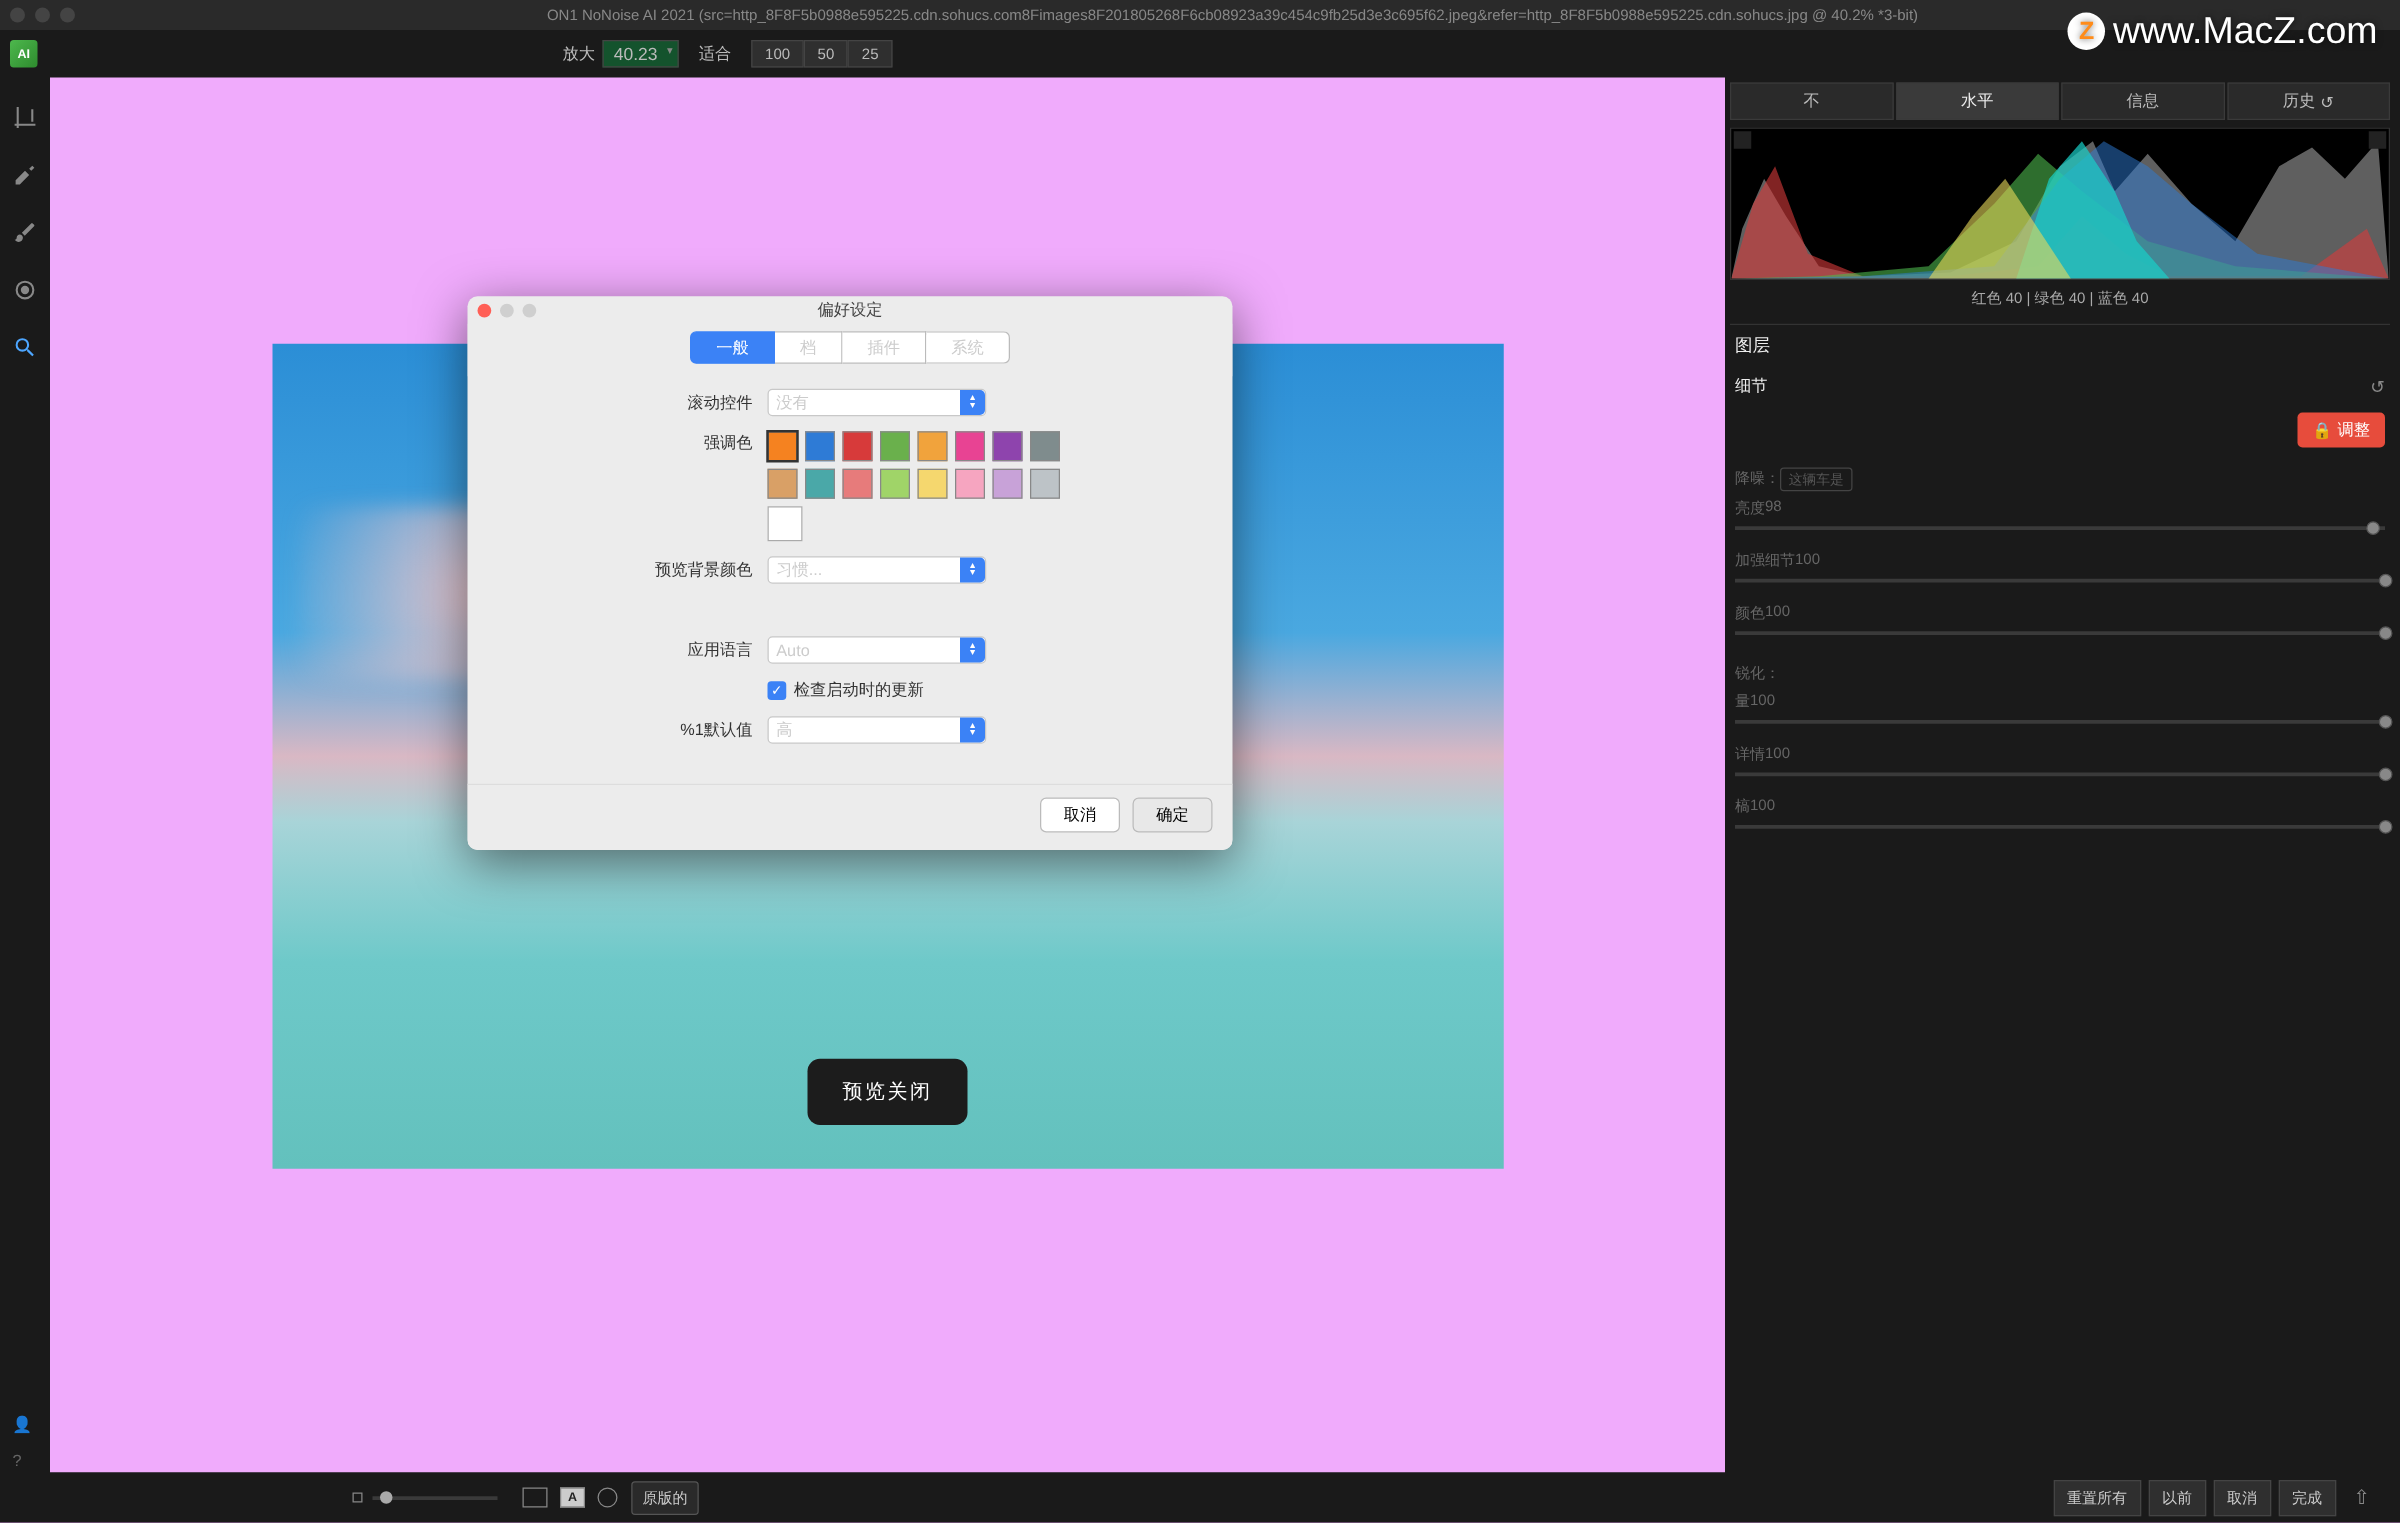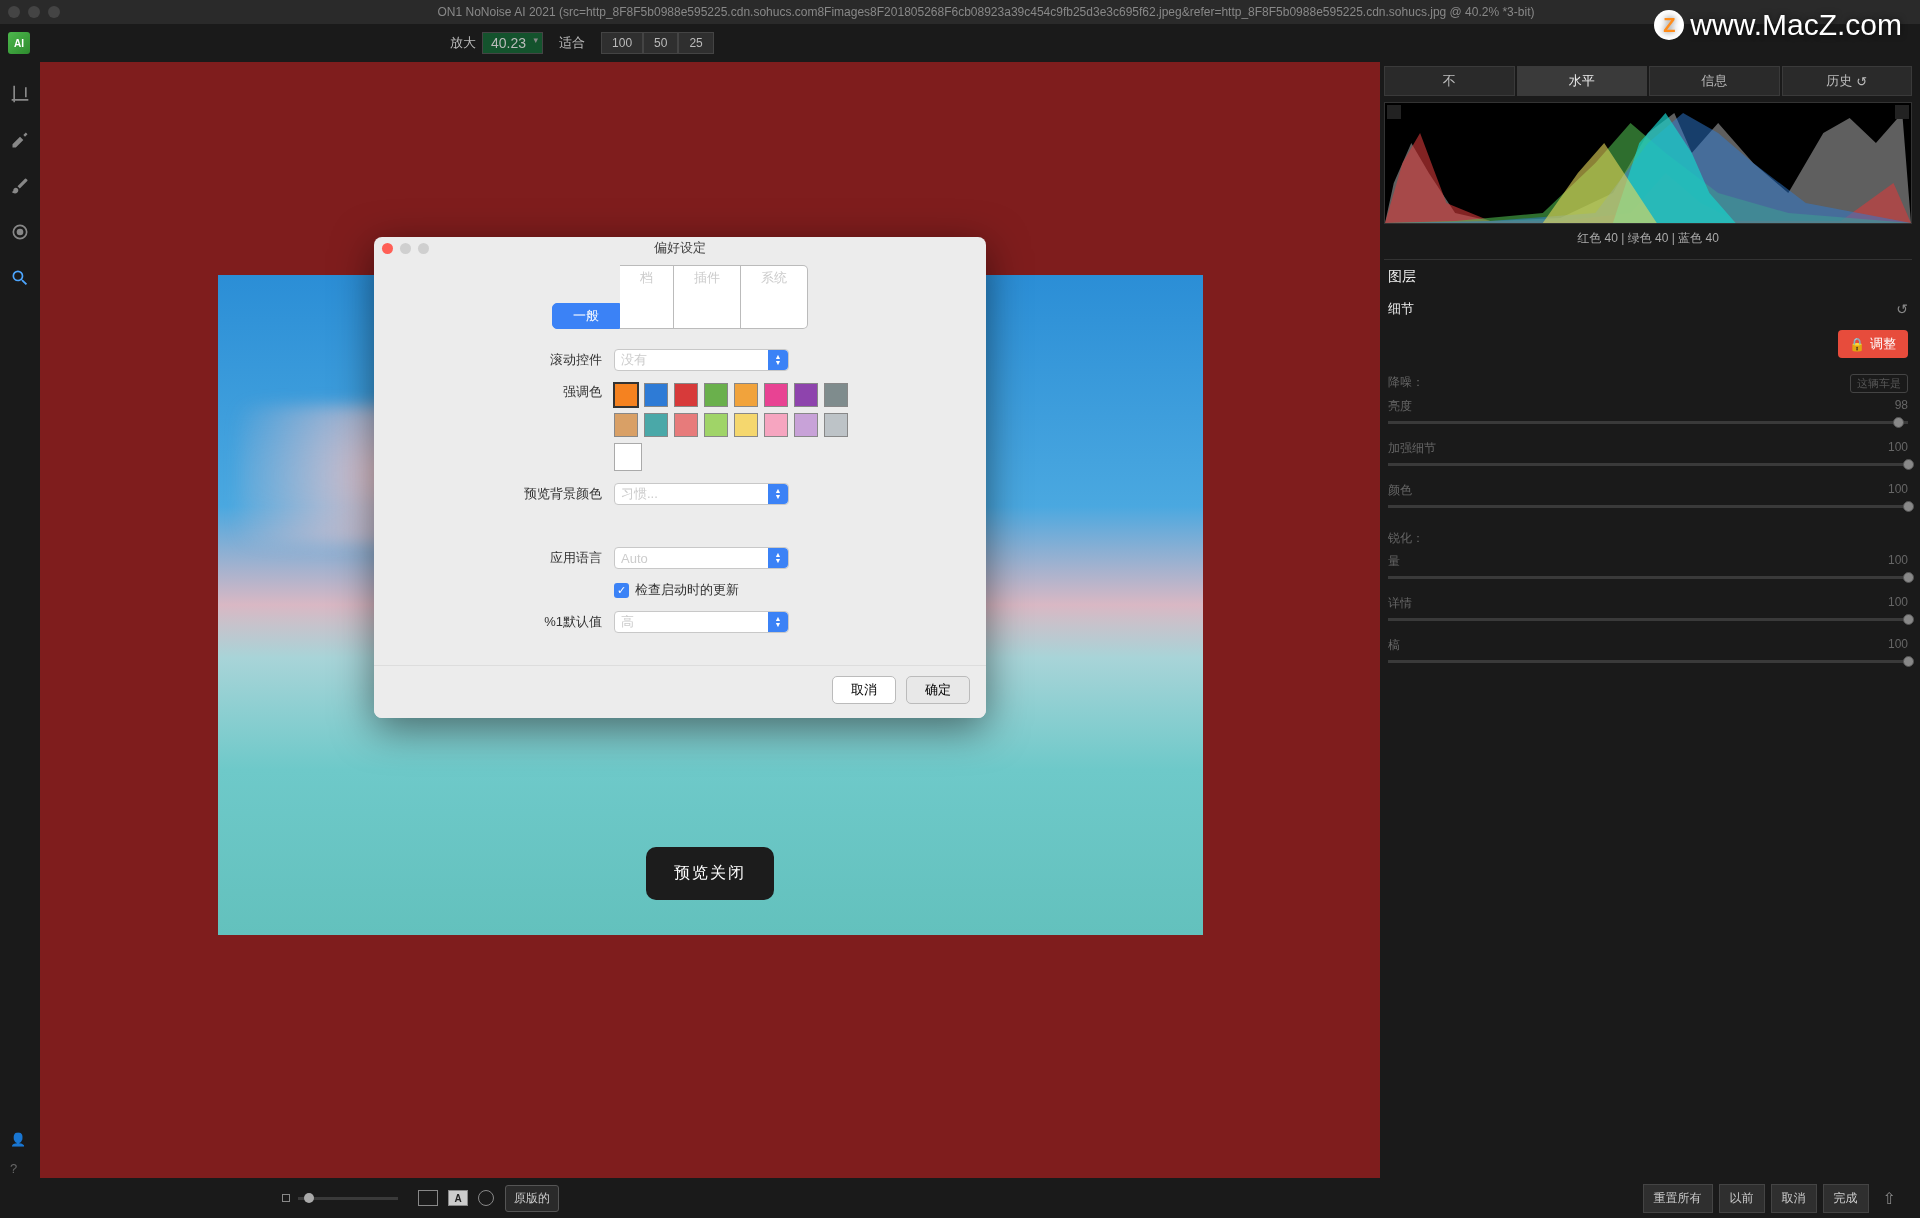--- a/index.html
+++ b/index.html
@@ -23,21 +23,21 @@
 .share-icon { margin-right: 12px; color: #888; font-size: 16px; }
 
 
 .main { display: flex; height: calc(100% - 62px - 40px); }
 .left-tools { width: 40px; background: #1a1a1a; display: flex; flex-direction: column; align-items: center; padding-top: 20px; gap: 22px; }
 .tool-icon { width: 24px; height: 24px; color: #888; display:flex; align-items:center; justify-content:center; font-size:18px; }
 .tool-icon svg { width: 20px; height: 20px; fill: #888; }
 .tool-icon.active svg { fill: #4da6ff; }
 .tool-icon.active { color:#4da6ff; }
 
-.canvas-area { flex: 1; background: #7f1d1d; display: flex; align-items: center; justify-content: center; position: relative; }
+.canvas-area { flex: 1; background: #f0abfc; display: flex; align-items: center; justify-content: center; position: relative; }
 .photo { width: 985px; height: 660px; background: linear-gradient(to bottom, #2b8ed6 0%, #4aa8e0 35%, #d9b8c4 50%, #a8d4d8 58%, #6ec9c9 75%, #63c1bd 100%); position: relative; margin-top: -30px; }
 .cloud { position: absolute; background: radial-gradient(circle, rgba(255,200,200,0.9), rgba(255,200,200,0)); filter: blur(8px); }
 .cloud.c1 { width: 300px; height: 140px; left: 20px; top: 130px; }
 .cloud.c2 { width: 200px; height: 80px; left: 400px; top: 150px; }
 .preview-toast { position: absolute; bottom: 35px; left: 50%; transform: translateX(-50%); background: #1c1c1c; color: #fff; padding: 16px 28px; border-radius: 10px; font-size: 16px; letter-spacing: 2px; }
 
 
 .right-panel { width: 540px; background: #1a1a1a; display: flex; flex-direction: column; padding: 4px 8px 0 4px; }
 .panel-tabs { display: flex; gap: 2px; margin-bottom: 6px; }
 .panel-tab { flex: 1; text-align: center; padding: 5px 0; background: #2a2a2a; border: 1px solid #3a3a3a; color: #bbb; font-size: 13px; display:flex; align-items:center; justify-content:center; gap:4px; }
@@ -46,36 +46,36 @@
 .hist-tri { position:absolute; top:2px; width:14px; height:14px; background:#222; }
 .hist-tri.l { left:2px; } .hist-tri.r { right:2px; }
 .hist-svg { width:100%; height:100%; }
 .hist-readout { text-align: center; font-size: 12px; color: #aaa; padding: 6px 0 12px; }
 .panel-header { color: #eee; font-size: 14px; padding: 8px 4px; border-top:1px solid #333; }
 .detail-row { display: flex; justify-content: space-between; align-items: center; padding: 6px 4px; color: #eee; }
 .reset-icon { color:#888; font-size:14px; }
 .adjust-btn { background: #e74c3c; color: #fff; padding: 5px 12px; border-radius: 4px; font-size: 13px; margin-left: auto; display:flex; align-items:center; gap:4px; }
 .adjust-row { display:flex; justify-content:flex-end; padding:6px 4px 14px; }
 .slider-group { padding: 2px 4px 2px 4px; }
-.slider-label-row { display: flex; justify-content: space-between; font-size: 12px; color: #666; margin-bottom: 1px; }
+.slider-label-row { display: flex; font-size: 12px; color: #666; margin-bottom: 1px; }
 .slider-extra { font-size:11px; color:#555; border:1px solid #444; padding:1px 6px; border-radius:3px;font-family:Liberation Serif, serif; }
 .slider-track { height: 3px; background: #3a3a3a; position: relative; margin: 6px 0 12px; }
 .slider-thumb { position: absolute; top: -4px; width: 11px; height: 11px; border-radius: 50%; background: #888; border:1px solid #555; }
 .section-label { color:#666; font-size:12px; padding:8px 4px 4px; }
 
 
 .dialog-backdrop { position: absolute; left: 374px; top: 237px; width: 612px; background: #ececec; border-radius: 8px; box-shadow: 0 10px 40px rgba(0,0,0,0.5); overflow: hidden; }
 .dialog-titlebar { height: 22px; display: flex; align-items: center; padding: 0 8px; position:relative; }
 .dialog-traffic { display:flex; gap:7px; }
 .dt-dot { width:11px; height:11px; border-radius:50%; }
 .dt-red { background:#ff5f56; } .dt-y { background:#cfcfcf; } .dt-g { background:#cfcfcf; }
 .dialog-title { position:absolute; left:0; right:0; text-align:center; color:#444; font-size:13px; }
 .dialog-tabs { display: flex; justify-content: center; background: #ececec; padding: 6px 0 10px; }
 .dialog-tab { padding: 3px 20px; border: 1px solid #bbb; font-size: 13px; background:#fff; }
-.dialog-tab:first-child { border-radius: 5px 0 0 5px; margin-top: 38px; }
+.dialog-tab:first-child { border-radius: 5px 0 0 5px; }
 .dialog-tab:last-child { border-radius: 0 5px 5px 0; }
 .dialog-tab + .dialog-tab { border-left: none; }
 .dialog-tab.active { background: #3b82f6; color: #fff; border-color:#3b82f6; }
 .dialog-body { padding: 10px 30px 20px; }
 .form-row { display: flex; align-items: center; margin-bottom: 12px; }
 .form-label { width: 210px; text-align: right; padding-right: 12px; color: #333; font-size: 13px; }
 .form-select { flex: 0 0 175px; height: 22px; background: #fff; border: 1px solid #c8c8c8; border-radius: 4px; padding: 0 6px; font-size: 13px; display:flex; align-items:center; position:relative; }
 .form-select .sel-arrow { position:absolute; right:0; top:0; bottom:0; width:20px; background:#3b82f6; border-radius:0 4px 4px 0; display:flex; flex-direction:column; align-items:center; justify-content:center; color:#fff; font-size:7px; line-height:6px; }
 .swatch-row { display:flex; flex-wrap:wrap; gap:6px; width:260px; }
 .swatch { width:24px; height:24px; border:1px solid #888; }

